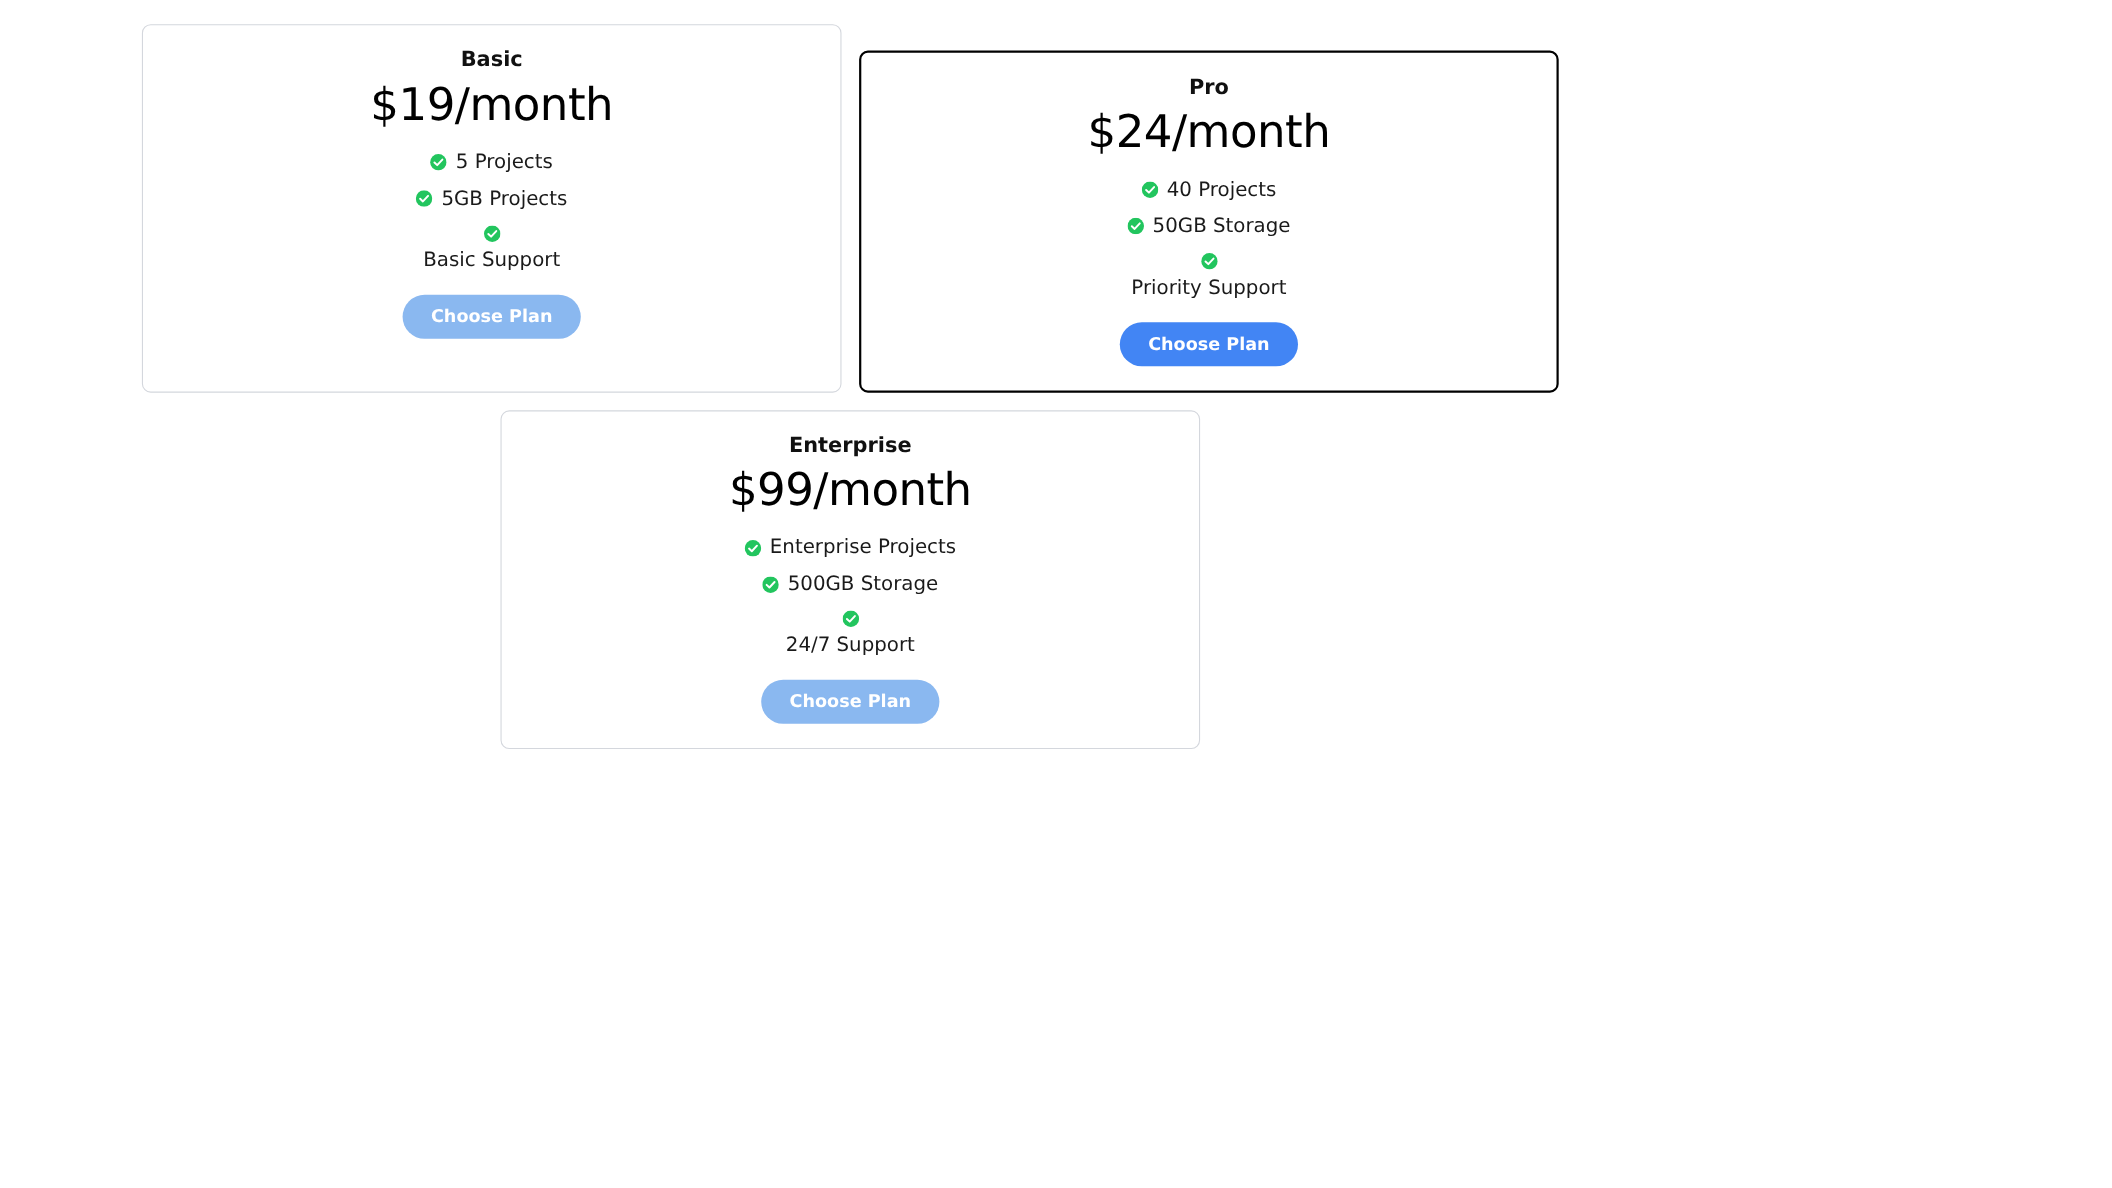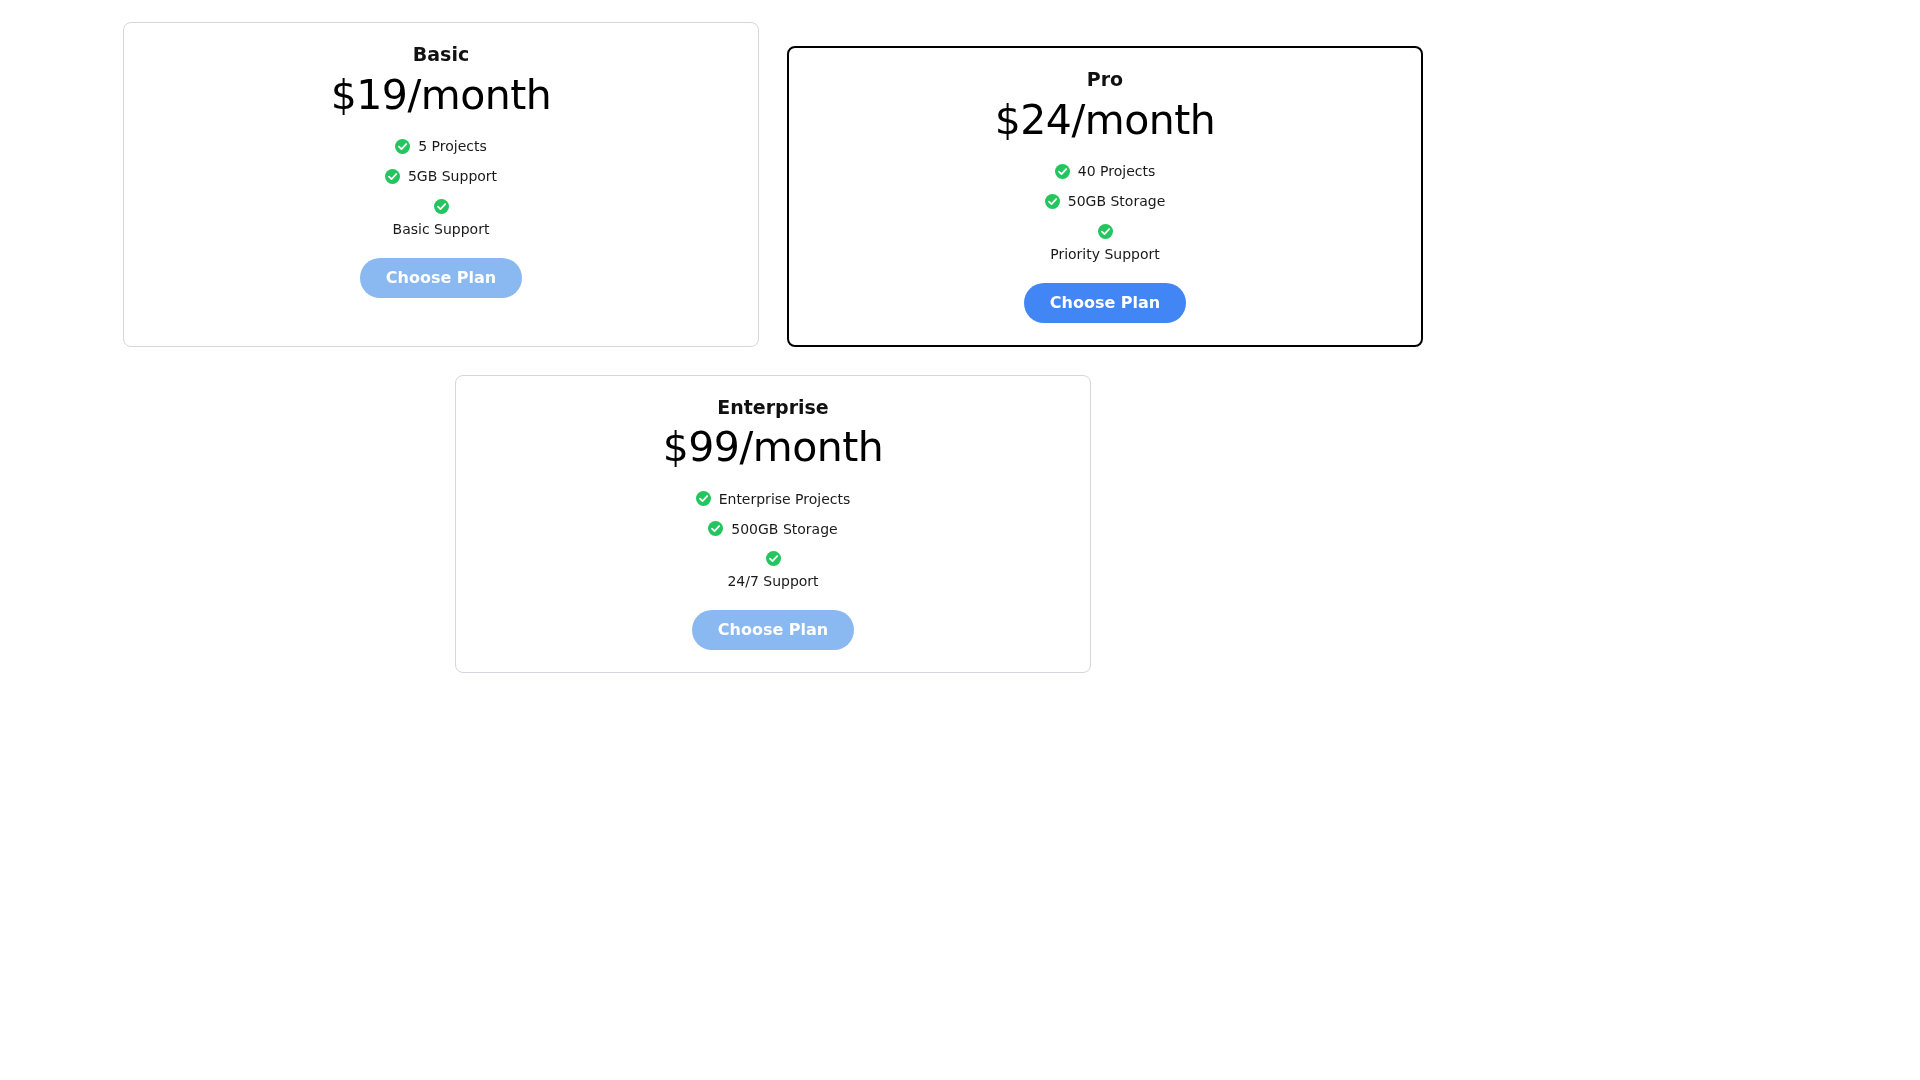--- a/index.html
+++ b/index.html
@@ -17,21 +17,21 @@
 
   .pricing-wrap {
     box-sizing: border-box;
     width: 1546px;
     padding: 22px 0 0 0;
     margin: 0;
     display: flex;
     flex-wrap: wrap;
     align-content: flex-start;
     justify-content: center;
-    gap: 28px;
+    gap: 16px;
   }
 
   .plan-card {
     box-sizing: border-box;
     width: 636px;
     background: #ffffff;
     border: 1px solid #d4d7dd;
     border-radius: 8px;
     padding: 20px 20px 22px 20px;
     display: flex;
@@ -68,21 +68,21 @@
     margin: 0 0 22px 0;
     padding: 0;
     width: 100%;
   }
 
   .feature-item {
     display: flex;
     align-items: center;
     justify-content: center;
     gap: 8px;
-    font-size: 14px;
+    font-size: 18px;
     line-height: 1.0;
     color: #1a1a1a;
     margin-bottom: 15px;
   }
   .feature-item:last-child {
     margin-bottom: 0;
     flex-direction: column;
   }
 
   .check-icon {
@@ -124,21 +124,21 @@
           <circle cx="8" cy="8" r="8" fill="#22c55e"></circle>
           <path d="M4.2 8.2 L6.9 10.8 L11.9 5.4" fill="none" stroke="#ffffff" stroke-width="1.9" stroke-linecap="round" stroke-linejoin="round"></path>
         </svg>
         <span>5 Projects</span>
       </li>
       <li class="feature-item">
         <svg class="check-icon" viewBox="0 0 16 16">
           <circle cx="8" cy="8" r="8" fill="#22c55e"></circle>
           <path d="M4.2 8.2 L6.9 10.8 L11.9 5.4" fill="none" stroke="#ffffff" stroke-width="1.9" stroke-linecap="round" stroke-linejoin="round"></path>
         </svg>
-        <span>5GB Support</span>
+        <span>5GB Projects</span>
       </li>
       <li class="feature-item">
         <svg class="check-icon" viewBox="0 0 16 16">
           <circle cx="8" cy="8" r="8" fill="#22c55e"></circle>
           <path d="M4.2 8.2 L6.9 10.8 L11.9 5.4" fill="none" stroke="#ffffff" stroke-width="1.9" stroke-linecap="round" stroke-linejoin="round"></path>
         </svg>
         <span>Basic Support</span>
       </li>
     </ul>
     <button class="choose-btn">Choose Plan</button>

